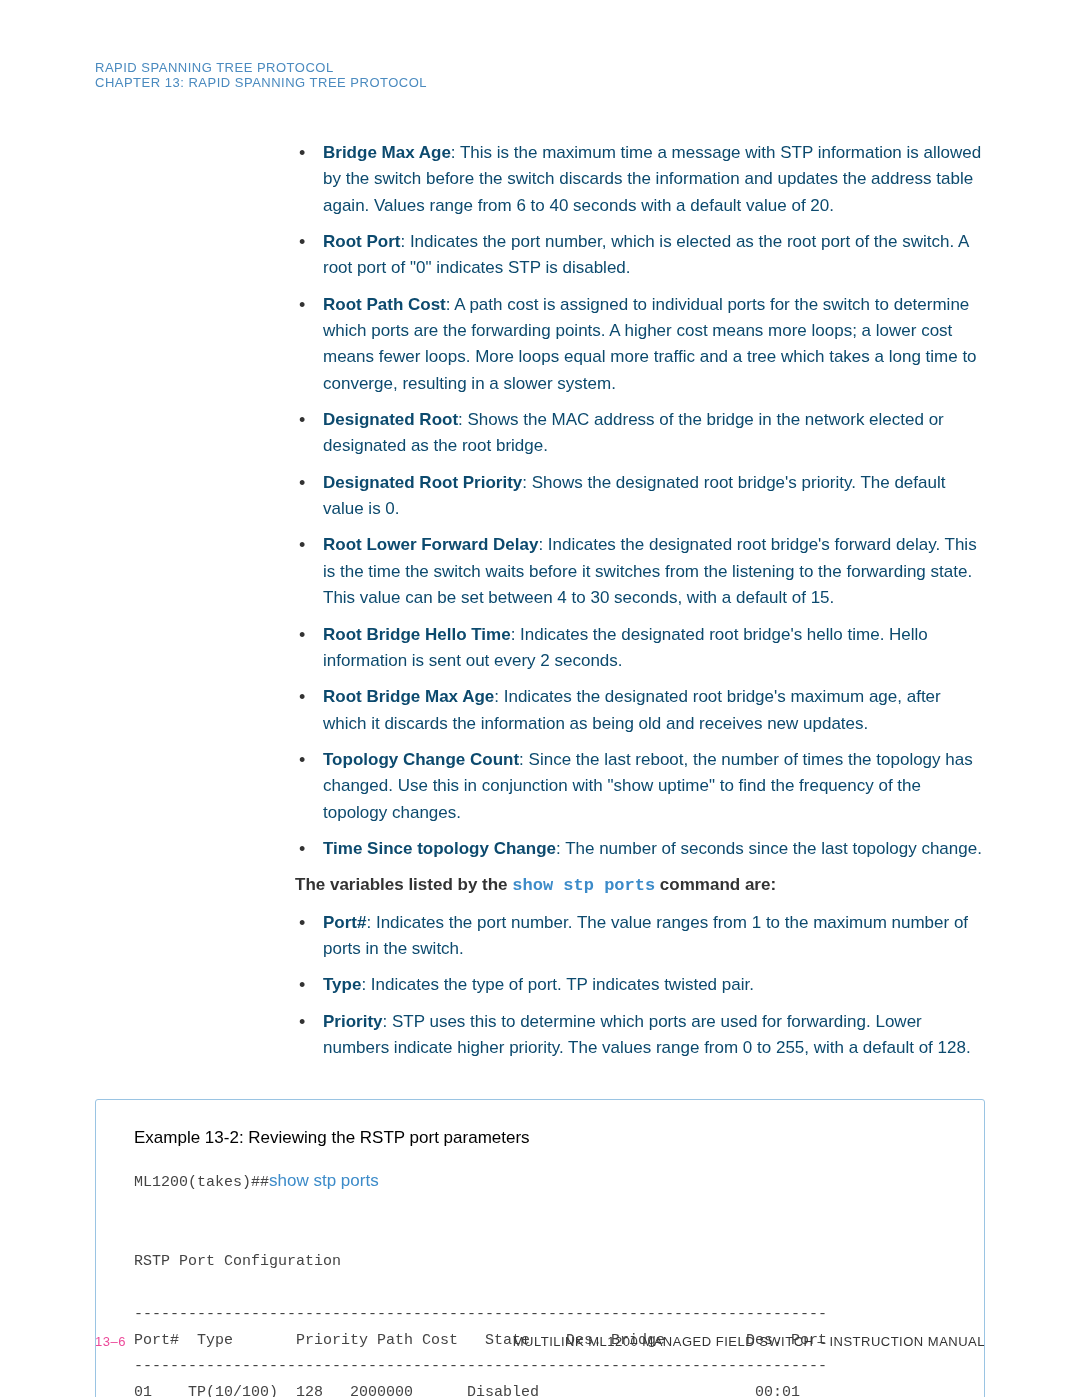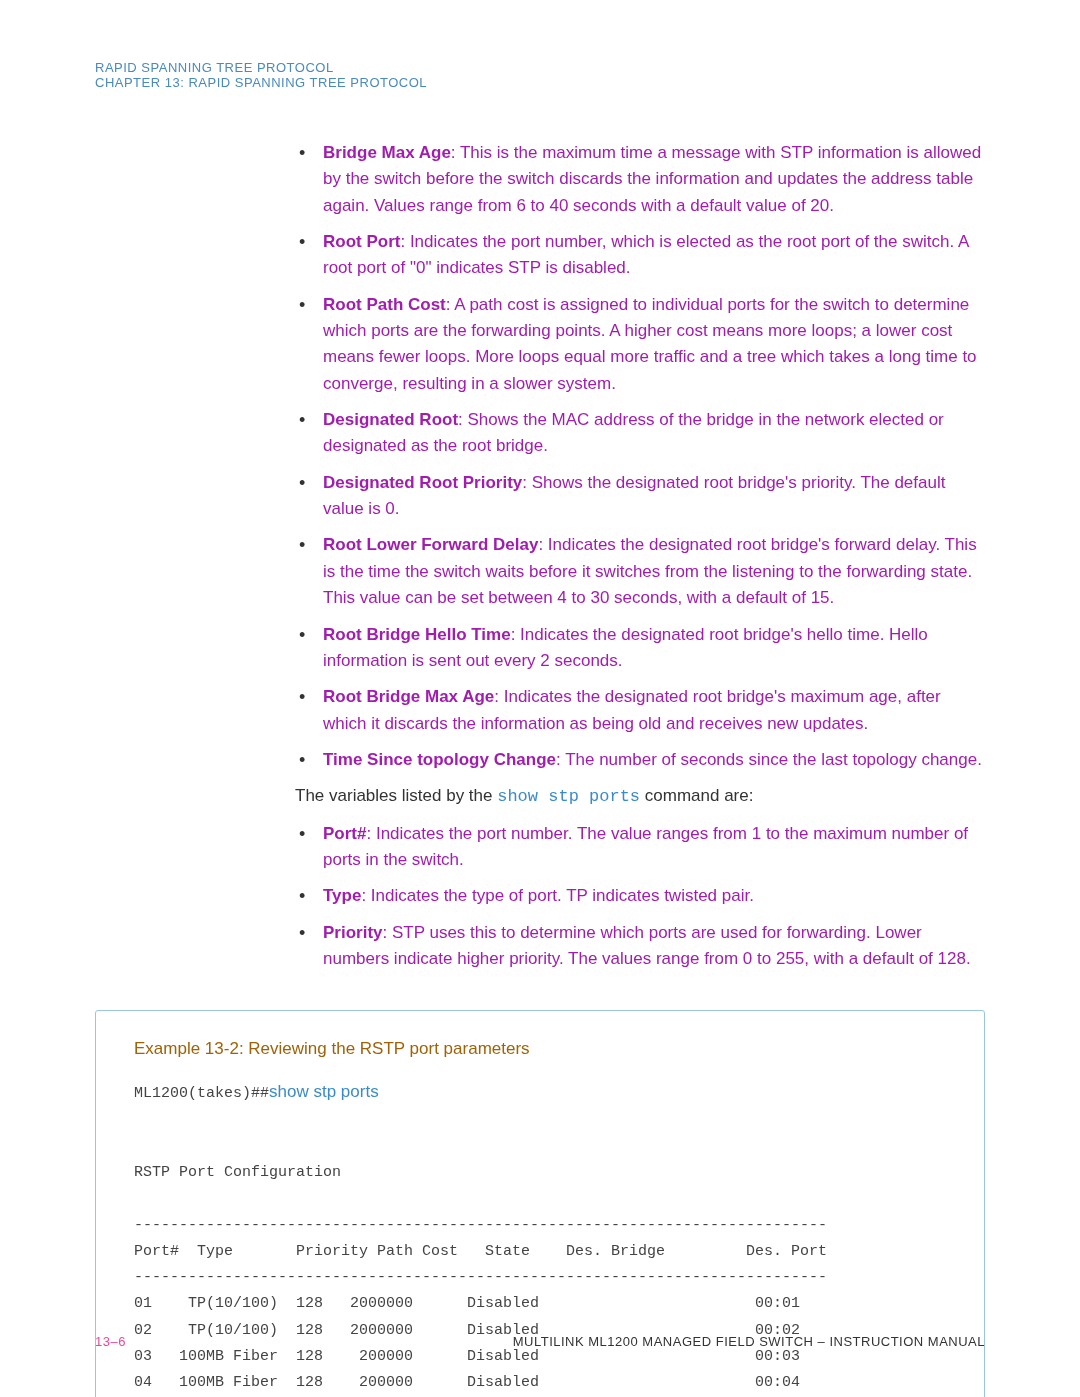--- a/index.html
+++ b/index.html
@@ -29,52 +29,53 @@
   }
   ul.defs {
     list-style: none;
     padding: 0;
   }
   ul.defs > li {
     position: relative;
     padding-left: 28px;
     font-size: 17px;
     line-height: 1.55;
-    color: #a21caf;
+    color: #0c4a6e;
     margin-bottom: 10px;
   }
   ul.defs > li::before {
     content: "•";
     position: absolute;
     left: 4px;
     top: 0;
     font-size: 18px;
     color: #333;
   }
   .term { font-weight: bold; }
   .para {
     font-size: 17px;
     line-height: 1.55;
     color: #333;
     margin: 10px 0 10px 0;
+    font-weight: bold;
   }
   .cmd-inline {
     font-family: "Courier New", monospace;
     color: #3c8bc9;
     font-size: 17px;
   }
   .example-box {
     border: 1px solid #9ac4e3;
     border-radius: 3px;
     margin-top: 38px;
     padding: 28px 38px 28px 38px;
     width: 100%;
   }
   .example-title {
-    color: #a16207;
+    color: #000000;
     font-size: 17px;
     margin-bottom: 18px;
   }
   .console {
     font-family: "Courier New", monospace;
     font-size: 15px;
     white-space: pre;
     color: #444;
     line-height: 1.75;
   }
@@ -109,20 +110,21 @@
   <div class="content">
     <ul class="defs" id="defs1">
         <li><span class="term">Bridge Max Age</span><span>: This is the maximum time a message with STP information is allowed by the switch before the switch discards the information and updates the address table again. Values range from 6 to 40 seconds with a default value of 20.</span></li>
         <li><span class="term">Root Port</span><span>:  Indicates the port number, which is elected as the root port of the switch. A root port of "0" indicates STP is disabled.</span></li>
         <li><span class="term">Root Path Cost</span><span>: A path cost is assigned to individual ports for the switch to determine which ports are the forwarding points. A higher cost means more loops; a lower cost means fewer loops.  More loops equal more traffic and a tree which takes a long time to converge, resulting in a slower system.</span></li>
         <li><span class="term">Designated Root</span><span>: Shows the MAC address of the bridge in the network elected or designated as the root bridge.</span></li>
         <li><span class="term">Designated Root Priority</span><span>: Shows the designated root bridge's priority. The default value is 0.</span></li>
         <li><span class="term">Root Lower Forward Delay</span><span>: Indicates the designated root bridge's forward delay. This is the time the switch waits before it switches from the listening to the forwarding state.  This value can be set between 4 to 30 seconds, with a default of 15.</span></li>
         <li><span class="term">Root Bridge Hello Time</span><span>: Indicates the designated root bridge's hello time. Hello information is sent out every 2 seconds.</span></li>
         <li><span class="term">Root Bridge Max Age</span><span>: Indicates the designated root bridge's maximum age, after which it discards the information as being old and receives new updates.</span></li>
+        <li><span class="term">Topology Change Count</span><span>: Since the last reboot, the number of times the topology has changed. Use this in conjunction with "show uptime" to find the frequency of the topology changes.</span></li>
         <li><span class="term">Time Since topology Change</span><span>: The number of seconds since the last topology change.</span></li>
       </ul>
 
     <p class="para">
       <span>The variables listed by the </span><span class="cmd-inline">show stp ports</span><span> command are:</span>
     </p>
 
     <ul class="defs" id="defs2">
         <li><span class="term">Port#</span><span>: Indicates the port number. The value ranges from 1 to the maximum number of ports in the switch.</span></li>
         <li><span class="term">Type</span><span>: Indicates the type of port. TP indicates twisted pair.</span></li>

